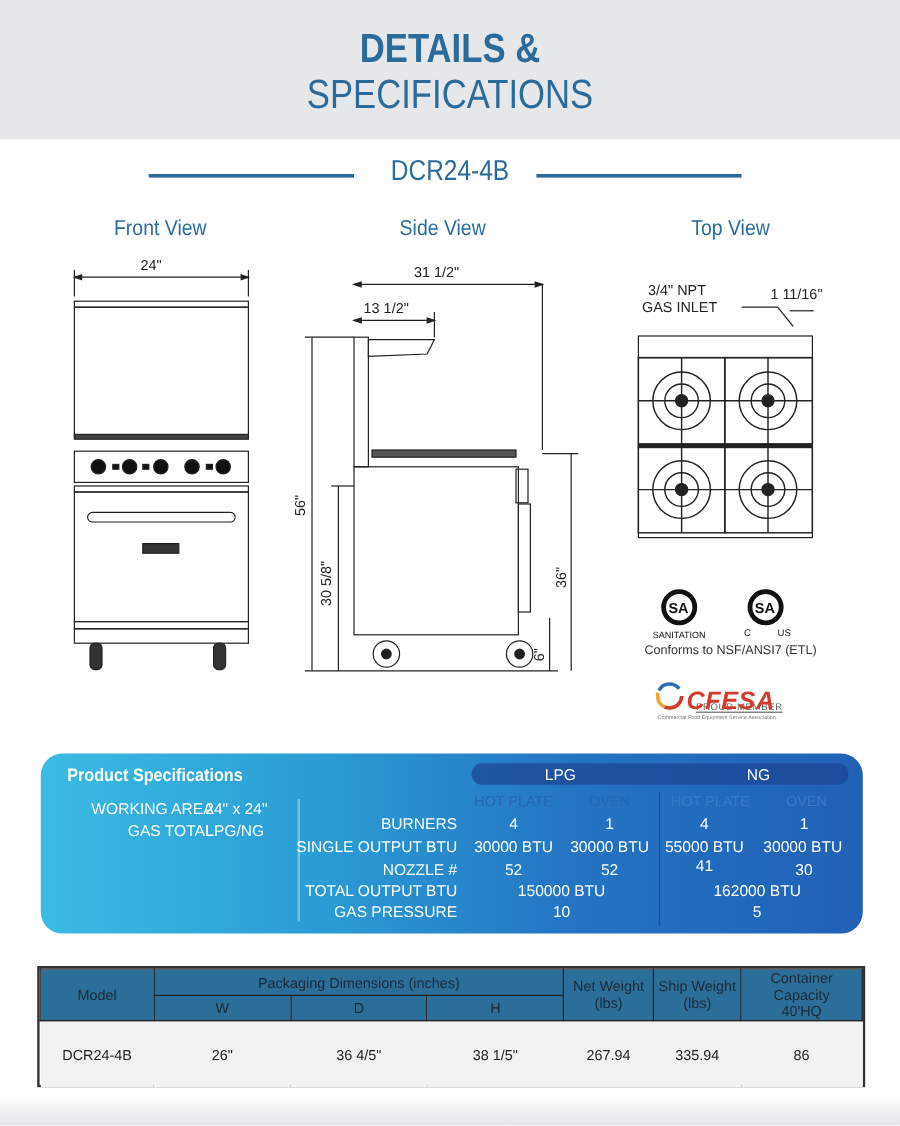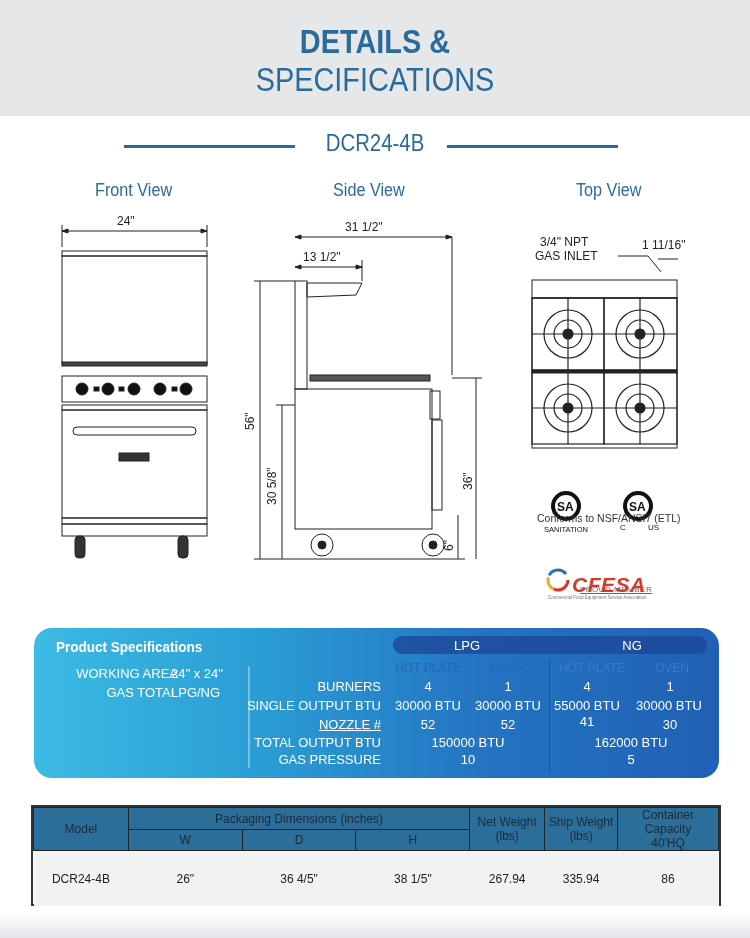--- a/index.html
+++ b/index.html
@@ -13,21 +13,21 @@
   .model-rule { position: absolute; top: 145px; height: 3px; background: #2b6b9b; }
   .model-title { position: absolute; top: 129px; left: 0; width: 750px; text-align: center; font-size: 24px; color: #2b6b9b; transform: scaleX(0.85); }
 
   .view-label { position: absolute; top: 180px; font-size: 18px; color: #2b6b9b; transform: scaleX(0.9); transform-origin: left; }
 
   .drawing { position: absolute; }
   .drawing svg { display: block; }
   .dim-text { font-family: "Liberation Sans", sans-serif; font-size: 12px; fill: #222; }
 
   .certs { position: absolute; left: 528px; top: 488px; width: 180px; height: 120px; }
-  .cert-caption { position: absolute; left: 537px; top: 512px; font-size: 10.5px; color: #333; white-space: nowrap; }
+  .cert-caption { position: absolute; left: 537px; top: 536px; font-size: 10.5px; color: #333; white-space: nowrap; }
   .cfesa-proud { position: absolute; left: 580px; top: 585px; font-size: 8px; color: #666; text-decoration: underline; letter-spacing: 0.5px; }
   .cfesa-name { position: absolute; left: 572px; top: 573px; font-size: 21px; font-weight: bold; font-style: italic; color: #d23a2d; letter-spacing: 0.5px; }
   .cfesa-sub { position: absolute; left: 548px; top: 595px; font-size: 4.5px; color: #777; white-space: nowrap; }
 
   
   .spec-panel { position: absolute; left: 34px; top: 628px; width: 685px; height: 150px; border-radius: 18px;
     background: linear-gradient(90deg, #3bbbe3 0%, #2a9bd4 35%, #2474c2 65%, #2060b5 100%); color: #fff; overflow: hidden; }
   .spec-title { position: absolute; left: 22px; top: 10px; font-size: 15px; font-weight: bold; color: #fff; transform: scaleX(0.9); transform-origin: left; }
   .spec-kv { position: absolute; font-size: 13px; color: #fff; white-space: nowrap; }
   .spec-kv.k { text-align: right; width: 120px; }
@@ -198,21 +198,21 @@
   <div class="spec-title">Product Specifications</div>
   <div class="spec-kv k" style="left:24px;top:38px;">WORKING AREA</div>
   <div class="spec-kv" style="left:137px;top:38px;">24" x 24"</div>
   <div class="spec-kv k" style="left:24px;top:57px;">GAS TOTAL</div>
   <div class="spec-kv" style="left:137px;top:57px;">LPG/NG</div>
   <div class="divider-v" style="left:214px;top:38px;height:102px;"></div>
   <div class="divider-v dark" style="left:515px;top:32px;height:112px;"></div>
 
   <div class="row-label" style="top:51px;">BURNERS</div>
   <div class="row-label" style="top:70px;">SINGLE OUTPUT BTU</div>
-  <div class="row-label" style="top:89px;text-decoration:underline;">NOZZLE #</div>
+  <div class="row-label" style="top:89px;">NOZZLE #</div>
   <div class="row-label" style="top:107px;">TOTAL OUTPUT BTU</div>
   <div class="row-label" style="top:124px;">GAS PRESSURE</div>
 </div>
 
 <div class="gas-bar"></div>
 <div class="gas-label" style="left:447px;width:40px;">LPG</div>
 <div class="gas-label" style="left:612px;width:40px;text-align:center;">NG</div>
 
 <div class="col-head" style="left:393px;width:70px;">HOT PLATE</div>
 <div class="col-head" style="left:478px;width:60px;">OVEN</div>

